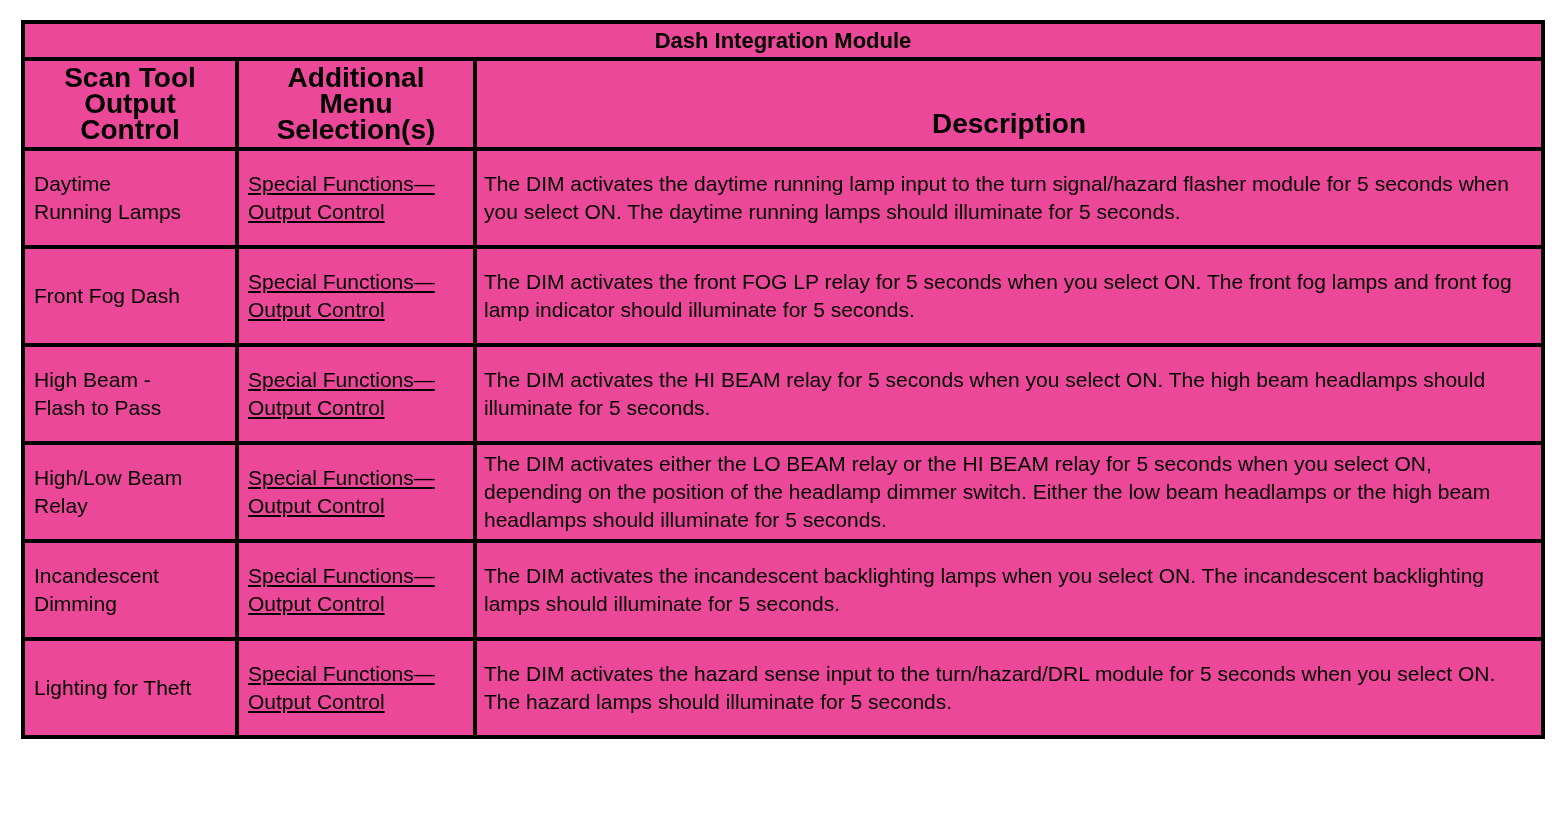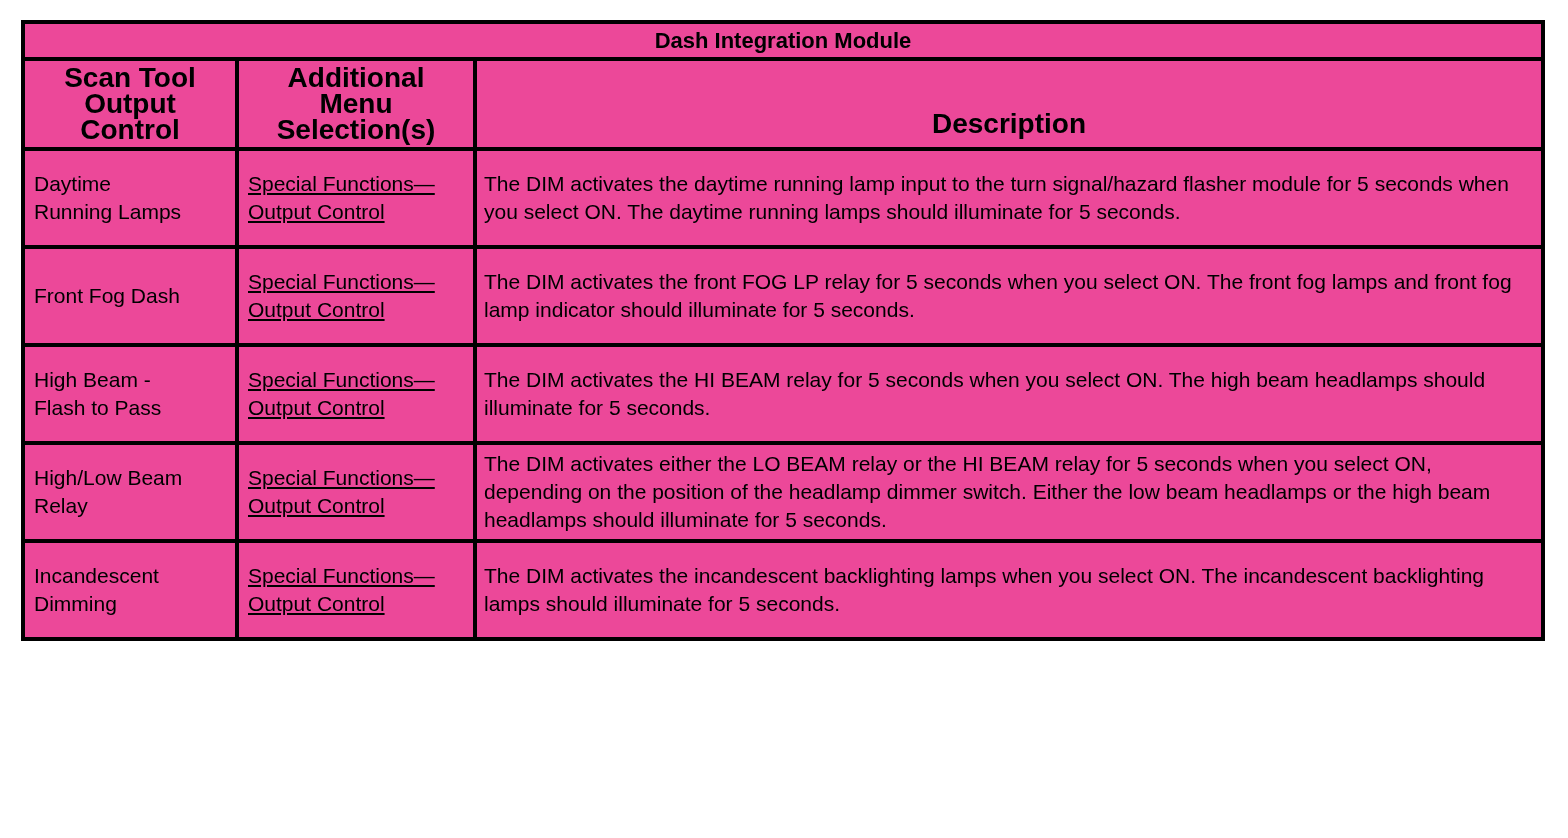--- a/index.html
+++ b/index.html
@@ -104,15 +104,20 @@
       <tr>
         <td class="c-control">High/Low Beam Relay</td>
         <td class="c-menu">Special Functions—Output Control</td>
         <td class="c-desc">The DIM activates either the LO BEAM relay or the HI BEAM relay for 5 seconds when you select ON, depending on the position of the headlamp dimmer switch. Either the low beam headlamps or the high beam headlamps should illuminate for 5 seconds.</td>
       </tr>
       <tr>
         <td class="c-control">Incandescent Dimming</td>
         <td class="c-menu">Special Functions—Output Control</td>
         <td class="c-desc">The DIM activates the incandescent backlighting lamps when you select ON. The incandescent backlighting lamps should illuminate for 5 seconds.</td>
       </tr>
+      <tr>
+        <td class="c-control">Lighting for Theft</td>
+        <td class="c-menu">Special Functions—Output Control</td>
+        <td class="c-desc">The DIM activates the hazard sense input to the turn/hazard/DRL module for 5 seconds when you select ON. The hazard lamps should illuminate for 5 seconds.</td>
+      </tr>
     </tbody>
   </table>
 </div>
 
 </body></html>

